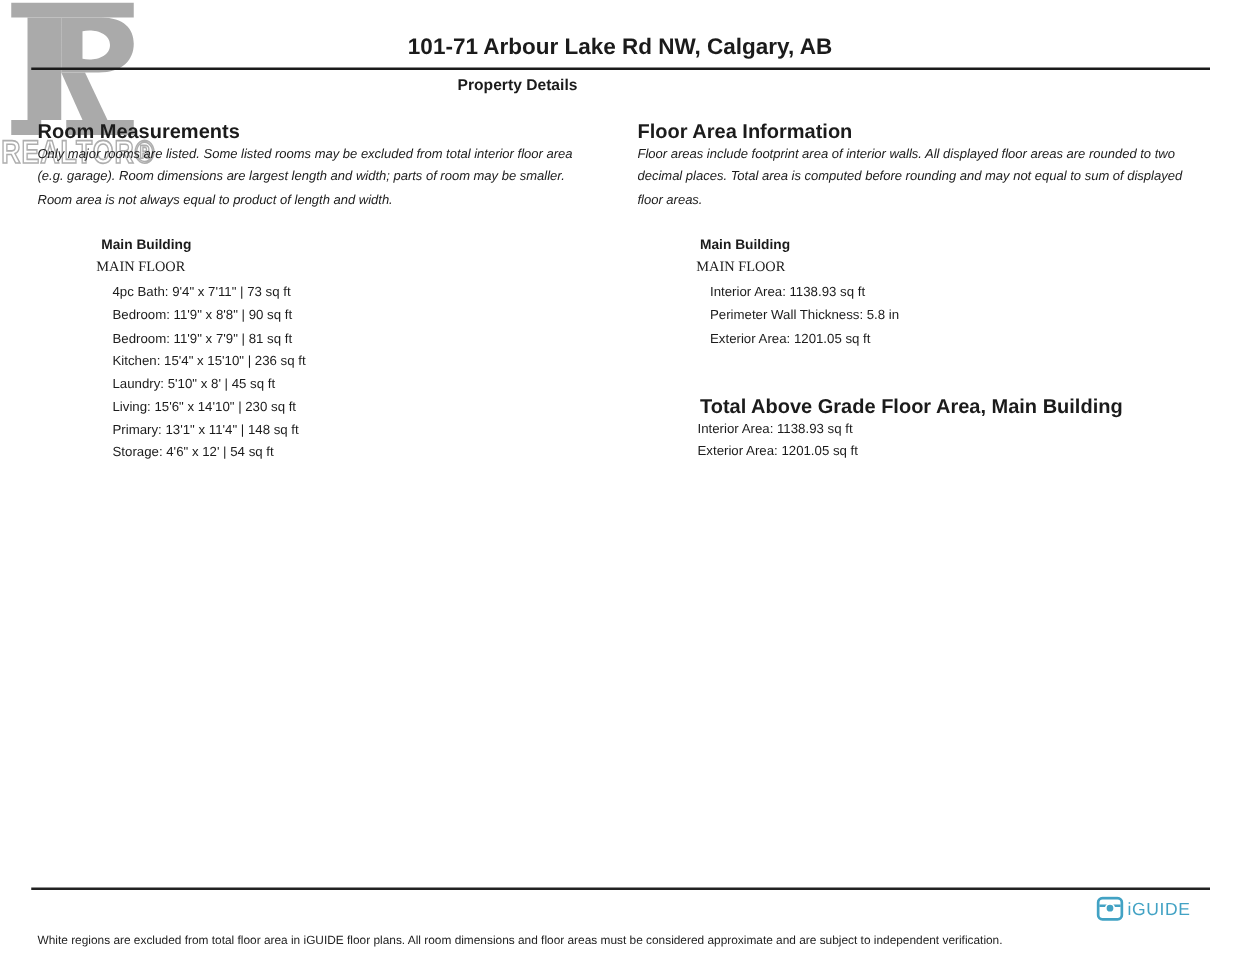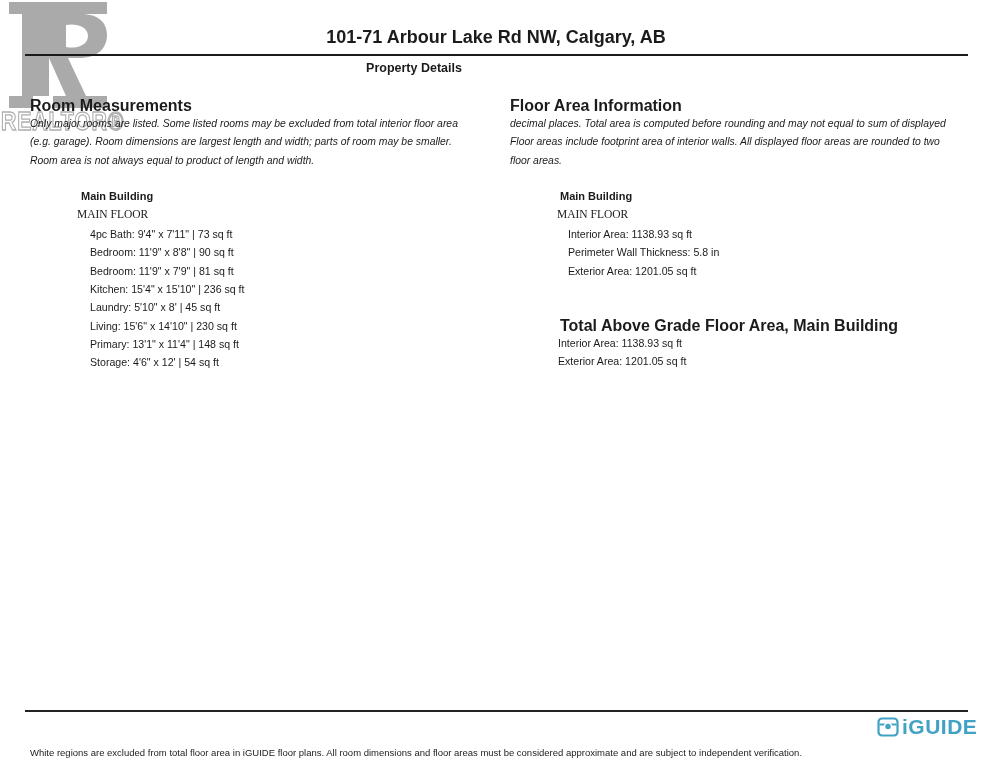--- a/index.html
+++ b/index.html
@@ -137,24 +137,24 @@
   .iguide-logo {
     position: absolute;
     left: 877px; top: 715px;
     display: flex;
     align-items: center;
     gap: 3px;
     z-index: 2;
   }
   .iguide-icon { display: block; }
   .iguide-wordmark {
-    font-size: 21px;
+    font-size: 14px;
     color: #42a2c4;
     letter-spacing: 0.5px;
-    font-weight: bold;
+    font-weight: normal;
     line-height: 24px;
   }
 </style>
 </head>
 <body>
 
 <div class="watermark">
   <svg class="wm-logo" viewBox="0 0 98 106" xmlns="http://www.w3.org/2000/svg">
     <g fill="#a3a3a3">
       <rect x="0" y="0" width="98" height="12"></rect>
@@ -194,22 +194,22 @@
   <div class="detail-line">Kitchen: 15'4" x 15'10" | 236 sq ft</div>
   <div class="detail-line">Laundry: 5'10" x 8' | 45 sq ft</div>
   <div class="detail-line">Living: 15'6" x 14'10" | 230 sq ft</div>
   <div class="detail-line">Primary: 13'1" x 11'4" | 148 sq ft</div>
   <div class="detail-line">Storage: 4'6" x 12' | 54 sq ft</div>
 </div>
 
 <div class="section-heading" style="left:510px; top:97px;">Floor Area Information</div>
 
 <div class="section-desc" style="left:510px; top:115px; width:462px;">
+  <div class="desc-line">Floor areas include footprint area of interior walls. All displayed floor areas are rounded to two</div>
   <div class="desc-line">decimal places. Total area is computed before rounding and may not equal to sum of displayed</div>
-  <div class="desc-line">Floor areas include footprint area of interior walls. All displayed floor areas are rounded to two</div>
   <div class="desc-line">floor areas.</div>
 </div>
 
 <div class="building-heading" style="left:548px; top:190px;">Main Building</div>
 
 <div class="floor-heading" style="left:557px; top:208px;">MAIN FLOOR</div>
 
 <div class="detail-list" style="left:568px; top:225px;">
   <div class="detail-line">Interior Area: 1138.93 sq ft</div>
   <div class="detail-line">Perimeter Wall Thickness: 5.8 in</div>

